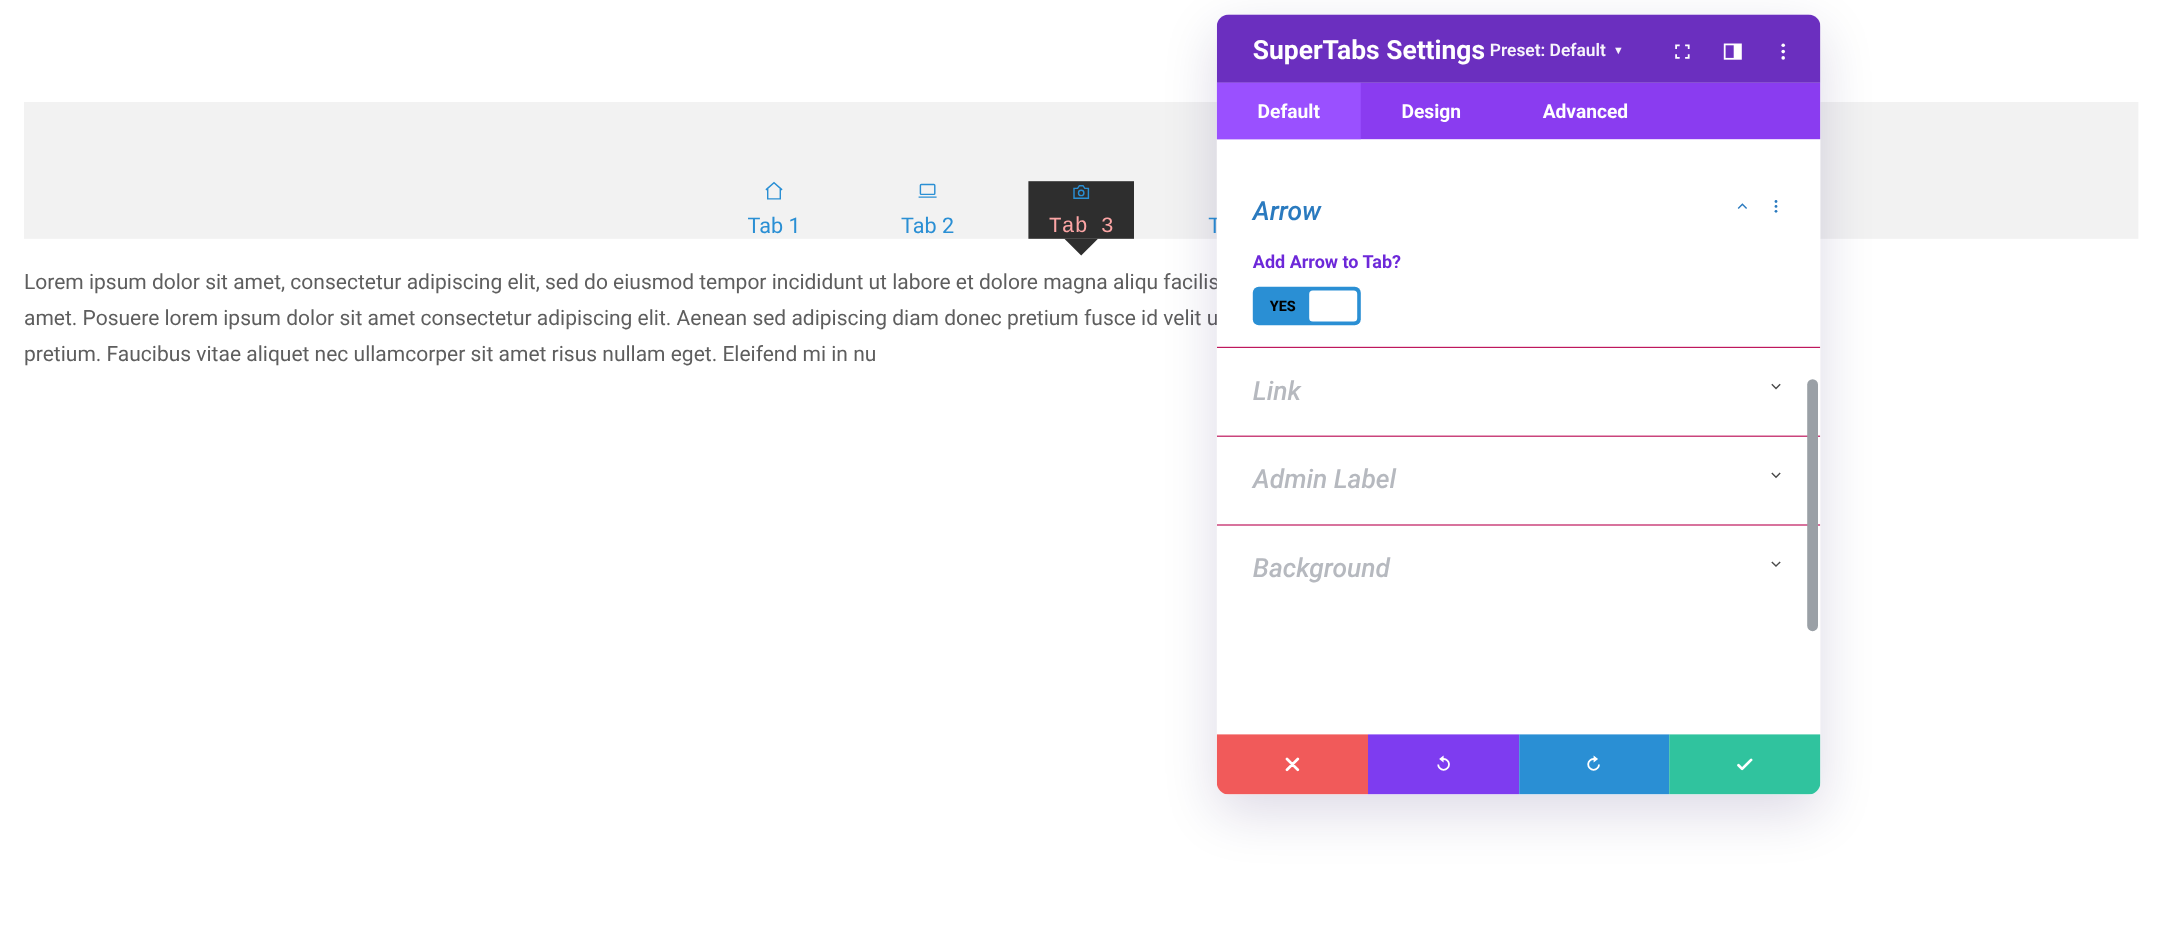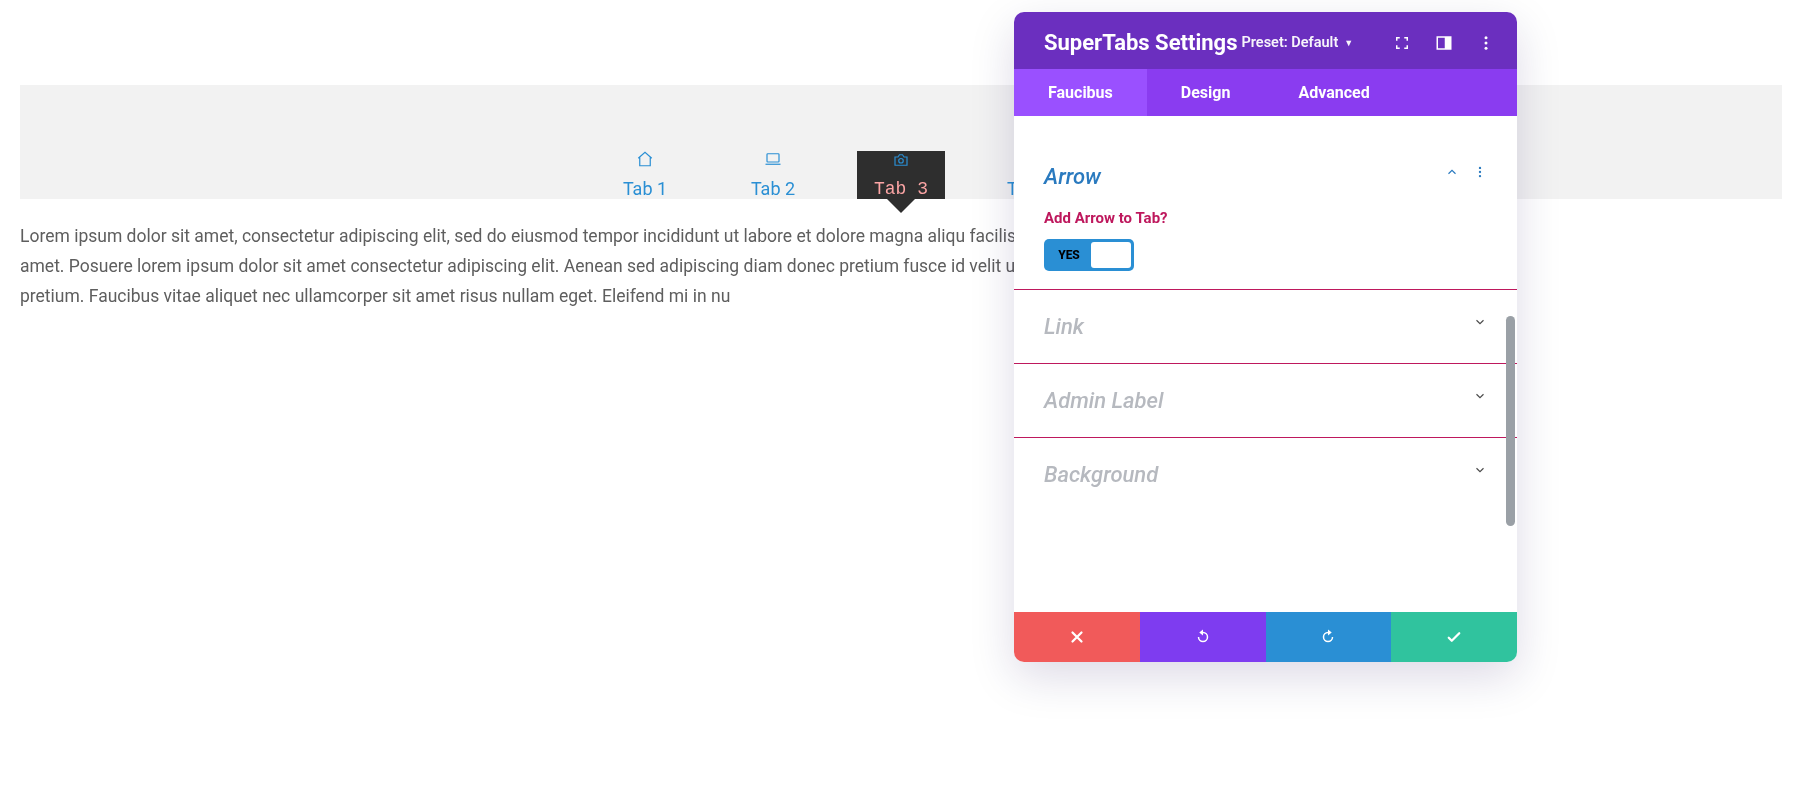--- a/index.html
+++ b/index.html
@@ -141,21 +141,21 @@
   .section-header .controls { display:flex; gap: 14px; align-items:center; color: #2a7abf; }
   .section-header .controls svg { width: 14px; height: 14px; }
   .section-header .controls.collapsed-ctl { color:#4b4b4b; }
   .caret-up svg, .caret-down svg { stroke-width: 2; fill:none; }
   .dots svg circle { fill: #2a7abf; }
 
   .setting-label {
     margin-top: 20px;
     font-size: 15px;
     font-weight: 700;
-    color: #be185d;
+    color: #6d28d9;
   }
   .toggle {
     margin-top: 12px;
     width: 90px;
     height: 32px;
     background: #2a8fd4;
     border-radius: 5px;
     display: flex;
     align-items: center;
     padding: 3px;
@@ -281,21 +281,21 @@
         <svg viewBox="0 0 24 24">
             <circle cx="12" cy="5" r="2"></circle>
             <circle cx="12" cy="12" r="2"></circle>
             <circle cx="12" cy="19" r="2"></circle>
           </svg>
       </span>
     </div>
   </div>
 
   <div class="panel-tabs">
-    <div class="panel-tab panel-tab-active">Faucibus</div>
+    <div class="panel-tab panel-tab-active">Default</div>
     <div class="panel-tab">Design</div>
     <div class="panel-tab">Advanced</div>
   </div>
 
   <div class="panel-body">
     <div class="scroll-indicator"></div>
 
     <div class="section">
       <div class="section-header">
         <span class="section-title-open">Arrow</span>

